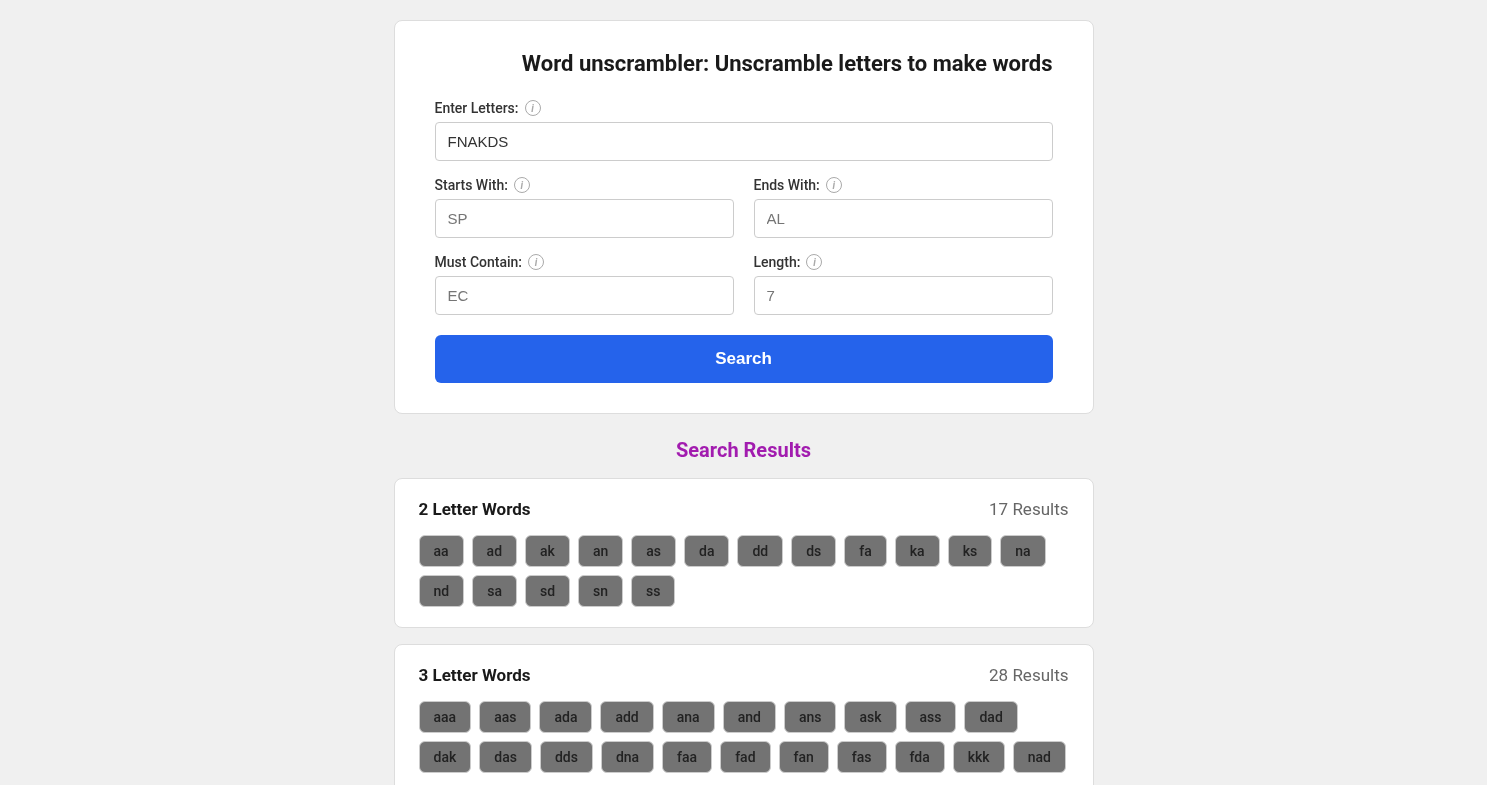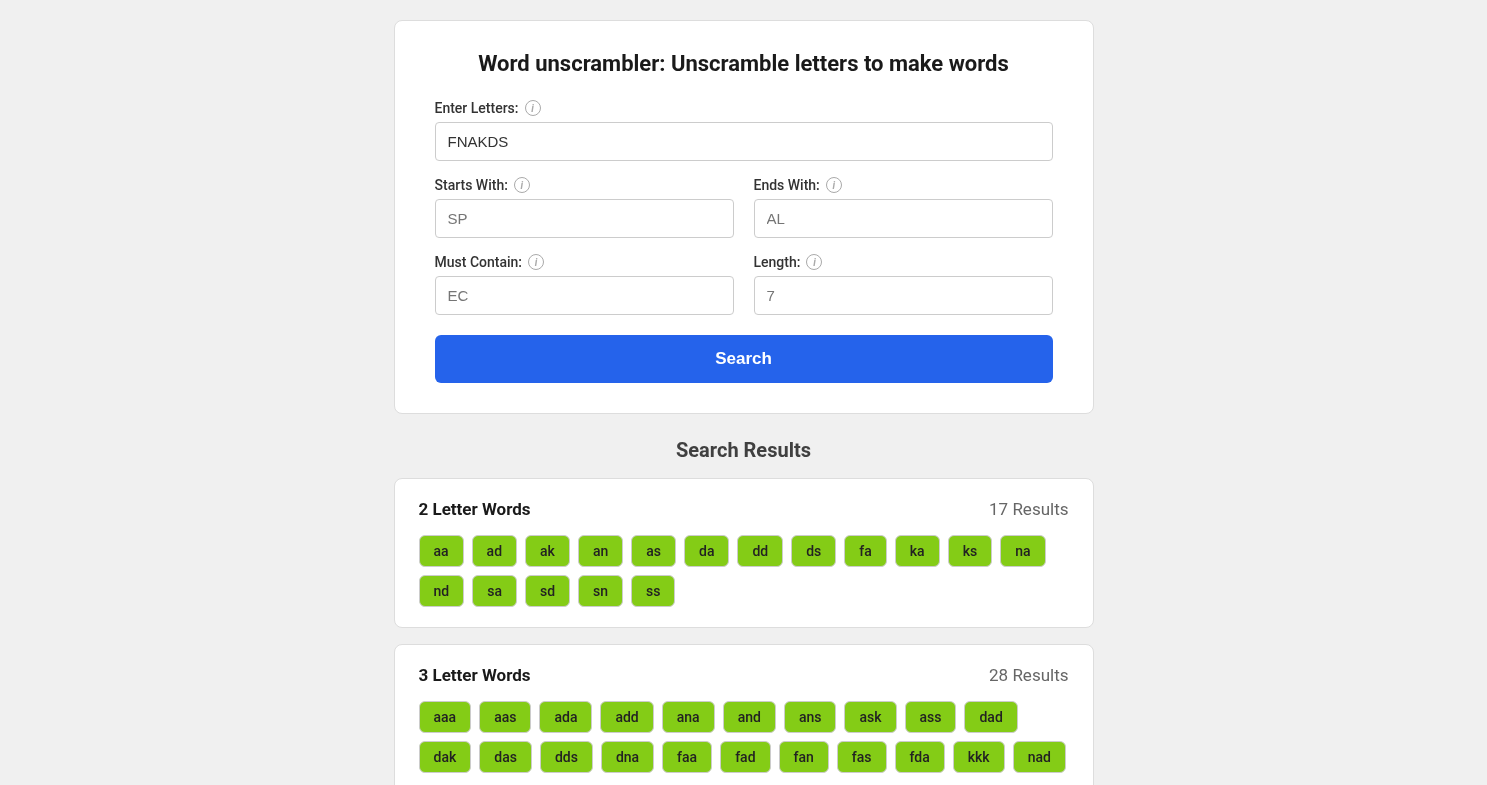--- a/index.html
+++ b/index.html
@@ -20,21 +20,21 @@
       width: 700px;
     }
     .main-card {
       background: #fff;
       border: 1px solid #ddd;
       border-radius: 8px;
       padding: 30px 40px 30px;
       margin-bottom: 24px;
     }
     .page-title {
-      text-align: center;
+      text-align: right;
       font-size: 22px;
       font-weight: 700;
       color: #1a1a1a;
       margin-bottom: 24px;
     }
     .form-section {
       display: flex;
       flex-direction: column;
       gap: 16px;
     }
@@ -91,21 +91,21 @@
       cursor: pointer;
       width: 100%;
       margin-top: 4px;
     }
 
     
     .results-title {
       text-align: center;
       font-size: 20px;
       font-weight: 700;
-      color: #404040;
+      color: #a21caf;
       margin-bottom: 16px;
     }
     .results-card {
       background: #fff;
       border: 1px solid #ddd;
       border-radius: 8px;
       padding: 20px 24px;
       margin-bottom: 16px;
       margin-top: 8px;
     }
@@ -129,21 +129,21 @@
       flex-wrap: wrap;
       gap: 8px;
     }
     .word-chip {
       border: 1.5px solid #ccc;
       border-radius: 6px;
       padding: 7px 14px;
       font-size: 14px;
       font-weight: 500;
       color: #222;
-      background: #84cc16;
+      background: #737373;
       cursor: pointer;
     }
   </style>
 </head>
 <body>
 
 <div class="page-wrapper">
   <div class="content-area">
 
     <div class="main-card">

